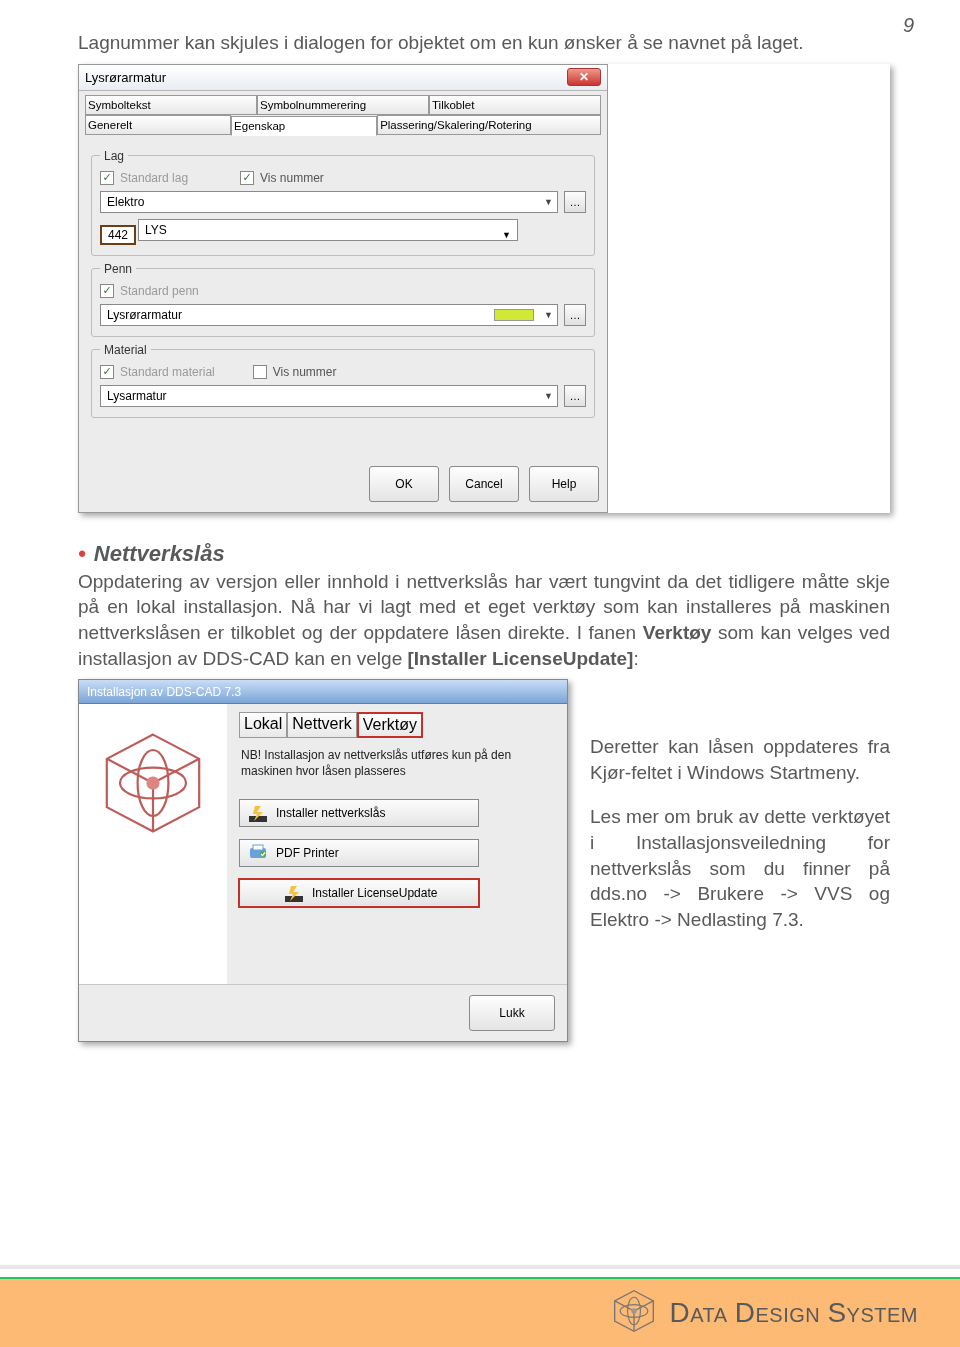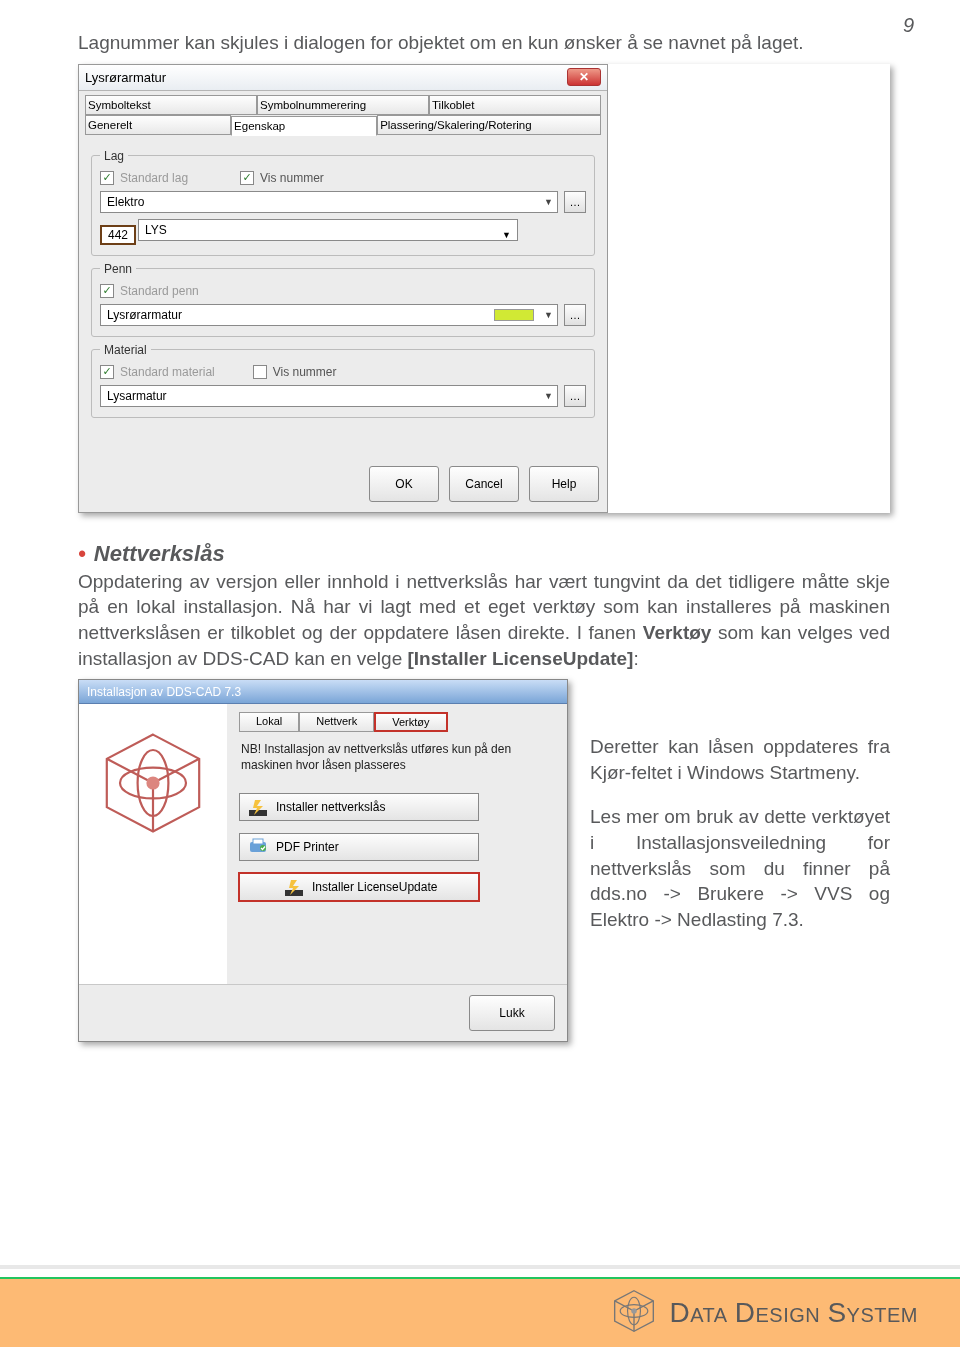--- a/index.html
+++ b/index.html
@@ -125,21 +125,21 @@
     padding-top:24px;
   }
   .cube {
     width:110px; height:110px; position:relative; opacity:0.9;
   }
   .cube svg { width:100%; height:100%; }
 
   .dlg2-right { flex:1; padding:8px 12px; background:#ececec; display:flex; flex-direction:column; }
   .small-tabs { display:flex; gap:0; }
   .small-tab { border:1px solid #999; background:linear-gradient(#fefefe,#e8e8e8);
-               padding:2px 16px; font-size:11px; }
+               padding:2px 4px; font-size:16px; }
   .small-tab.hl { border:2px solid #c3322a; }
   .nb-text { font-family: Arial, sans-serif; font-size:12px; color:#222; margin:10px 2px 14px 2px; line-height:1.3; }
 
   .tool-btn { display:flex; align-items:center; gap:8px; width:240px; height:28px;
               background:linear-gradient(#fdfdfd,#e4e4e4); border:1px solid #888;
               padding:0 8px; margin:6px 0; font-size:12px; }
   .tool-btn .ticon { width:20px; height:20px; display:flex; align-items:center; justify-content:center; }
   .tool-btn.hl { outline:2px solid #c3322a; outline-offset:-1px;padding-left:44px; }
 
   .dlg2-footer { padding:10px 12px; display:flex; justify-content:flex-end;

